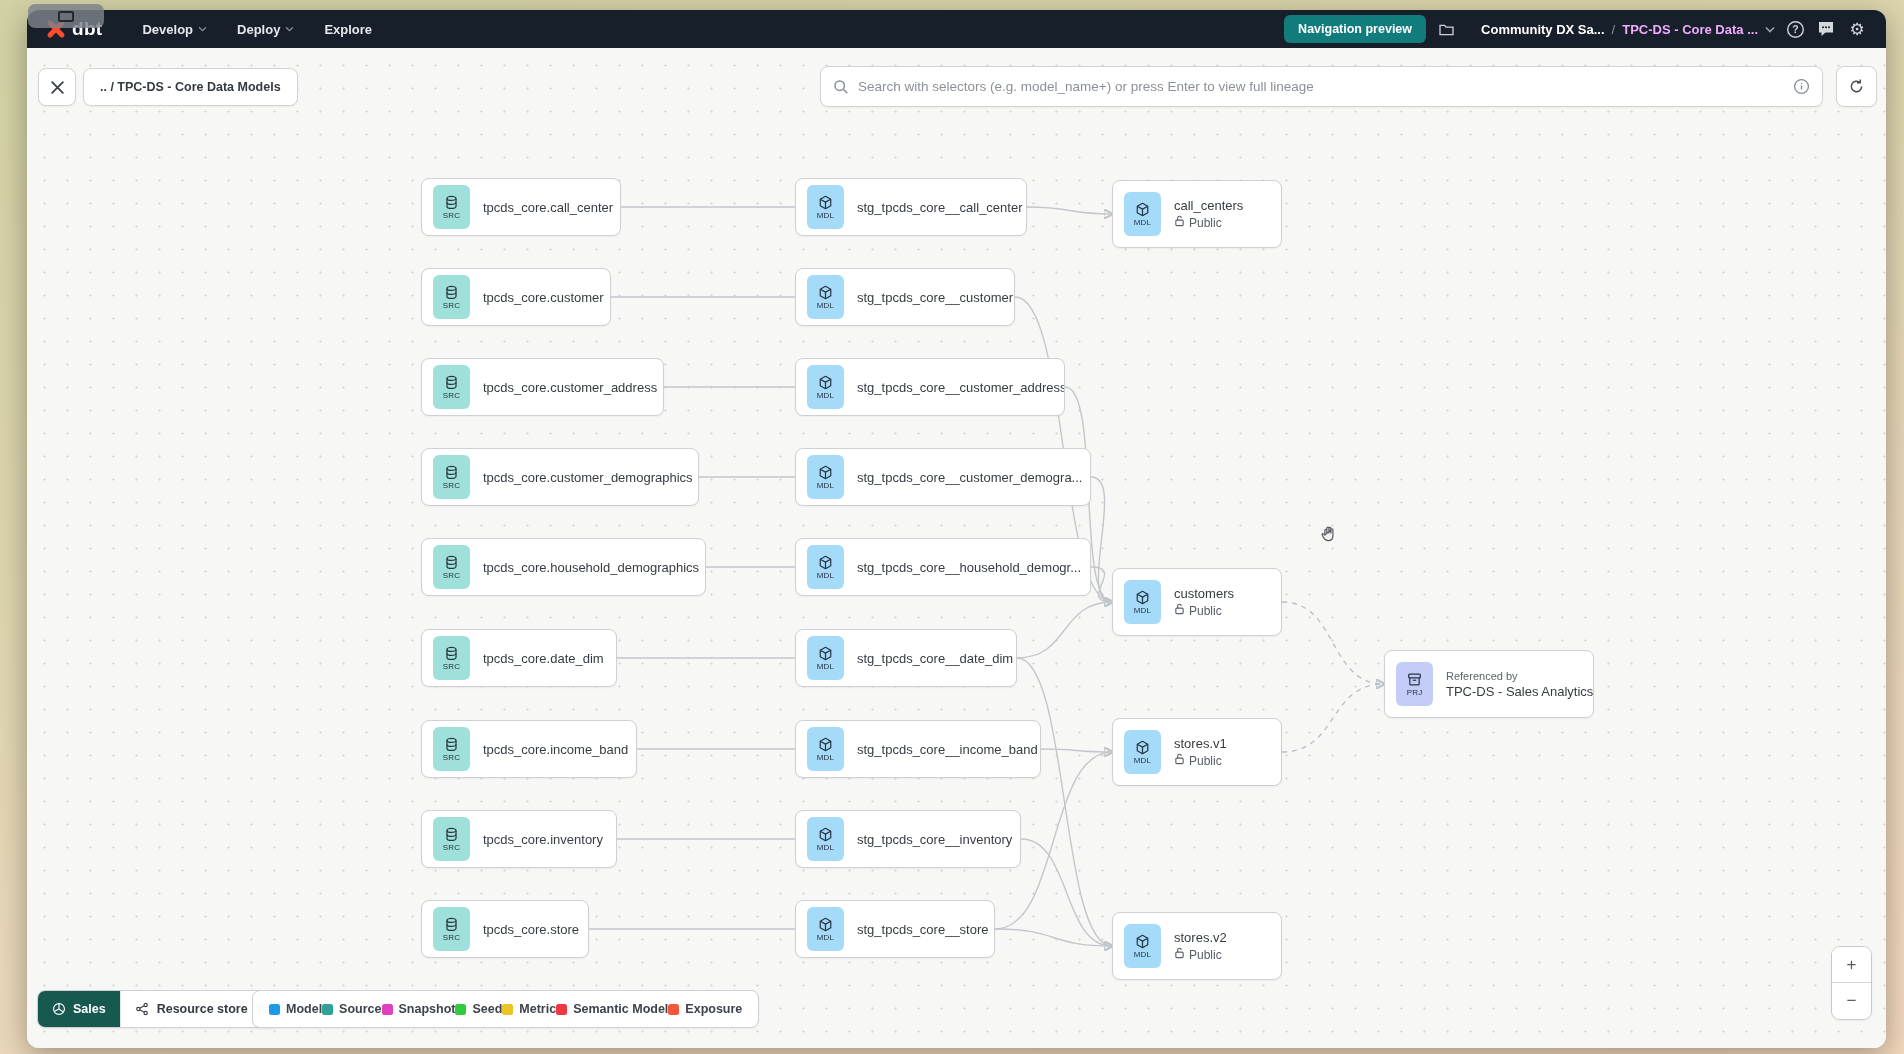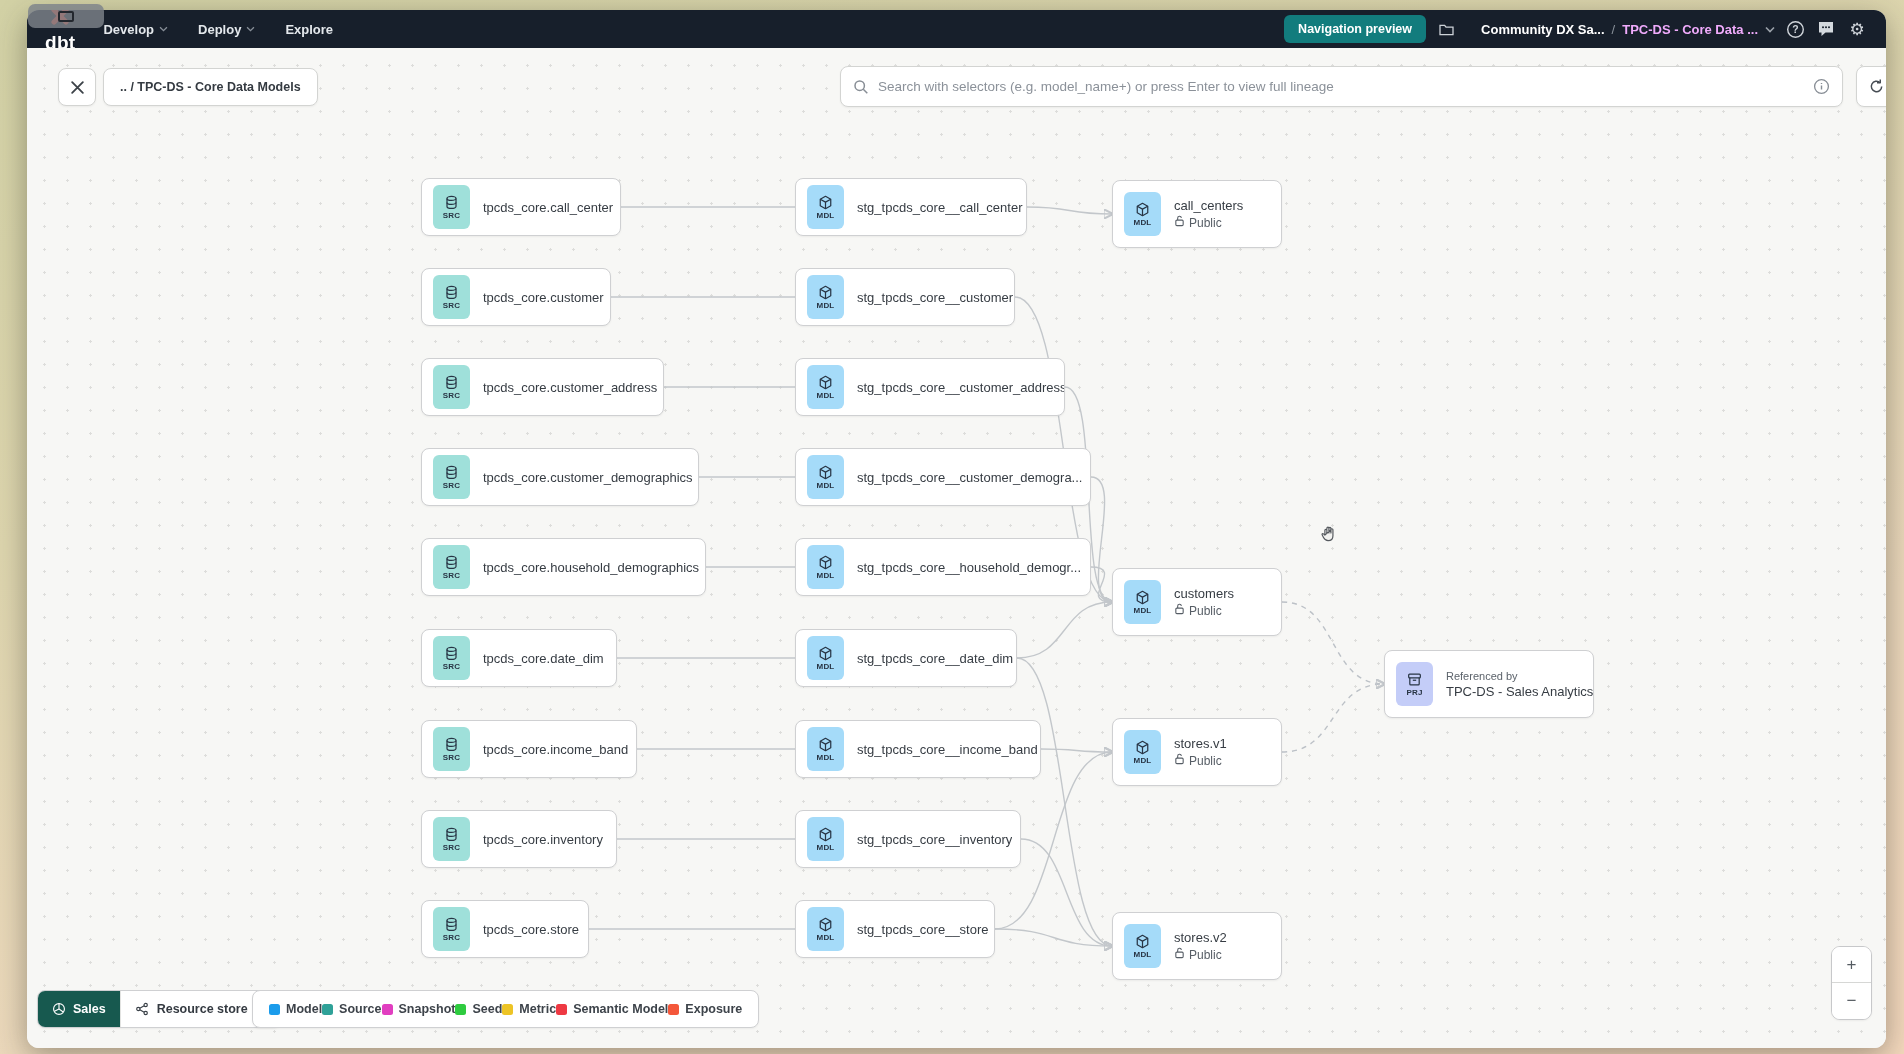--- a/index.html
+++ b/index.html
@@ -14,21 +14,21 @@
   .pill i { width:16px; height:11px; border:2px solid #23272e; border-radius:2px; display:block; }
 
   
   .app { position:absolute; left:27px; top:10px; width:1859px; height:1038px;
     border-radius:12px; overflow:hidden; background:#f7f7f5;
     box-shadow:0 8px 30px rgba(40,40,30,.4); display:flex; flex-direction:column; }
 
   
   .nav { height:38px; background:#171f2b; display:flex; align-items:center;
     padding:0 18px; flex:0 0 auto; color:#dfe3e8; }
-  .brand { display:flex; align-items:center; gap:5px; margin-right:28px; cursor:pointer;flex-direction:column; }
+  .brand { display:flex; align-items:center; gap:5px; margin-right:40px; cursor:pointer; }
   .brand-txt { color:#ffffff; font-weight:700; font-size:19px; letter-spacing:.3px; }
   .menus { display:flex; align-items:center; gap:30px; }
   .menu { font-size:13px; font-weight:700; color:#e4e8ec; display:inline-flex; align-items:center; gap:5px; cursor:pointer; }
   .menu svg { opacity:.75; }
   .nav-right { margin-left:auto; display:flex; align-items:center; gap:9px; }
   .preview-btn { background:#127c7d; color:#fff; border:none; border-radius:6px;
     font-family:inherit; font-size:12.5px; font-weight:700; padding:7px 14px; cursor:pointer; }
   .crumb { display:flex; align-items:center; gap:7px; font-size:13px; cursor:pointer; margin-left:4px; }
   .crumb-proj { color:#fff; font-weight:700;margin-left:20px; }
   .crumb-sep { color:#8b939c; }
@@ -39,37 +39,37 @@
   
   .canvas { position:relative; flex:1; background:#f7f7f5;
     background-image: radial-gradient(circle, #dddddb 1px, transparent 1.3px);
     background-size:23px 23px; background-position:6px 6px; }
   #edges { position:absolute; inset:0; width:100%; height:100%; }
   #edges path { fill:none; stroke:#c3c7cb; stroke-width:1.4; }
   #edges path.dash { stroke-dasharray:5 5; stroke:#bcc1c7; }
 
   
   .tool { position:absolute; background:#fff; border:1px solid #d3d4d2; border-radius:8px;
-    box-shadow:0 1px 2px rgba(0,0,0,.05); display:flex; align-items:center;margin-left:20px; }
+    box-shadow:0 1px 2px rgba(0,0,0,.05); display:flex; align-items:center; }
   .close-btn { left:11px; top:20px; width:38px; height:38px; justify-content:center; cursor:pointer; }
   .path-chip { left:56px; top:20px; height:38px; padding:0 16px; font-size:12.5px;
     color:#343a41; font-weight:600; cursor:pointer; }
   .search { left:793px; top:18px; width:1003px; height:41px; padding:12px 12px; gap:9px; }
   .search input { flex:1; border:none; outline:none; font-family:inherit; font-size:13.5px; color:#333; background:transparent; }
   .search input::placeholder { color:#8b9199; }
   .refresh-btn { left:1809px; top:18px; width:41px; height:41px; justify-content:center; cursor:pointer; }
 
   
   #nodes { position:absolute; inset:0; }
   .node { position:absolute; background:#fff; border:1px solid #cfd0d2; border-radius:8px;
     display:flex; align-items:center; gap:13px; padding-left:11px; cursor:pointer;
     box-shadow:0 1px 2px rgba(0,0,0,.05); }
   .tile { width:37px; height:44px; border-radius:6px; display:flex; flex-direction:column;
     align-items:center; justify-content:center; gap:1px; flex:0 0 auto; }
-  .tile b { font-size:8px; font-weight:700; color:#273444; letter-spacing:.2px; }
+  .tile b { font-size:8px; font-weight:400; color:#273444; letter-spacing:.2px; }
   .t-source { background:#9fe0da; }
   .t-model  { background:#a5dbf9; }
   .t-project{ background:#c4cdf8; }
   .ntxt { display:flex; flex-direction:column; gap:2px; overflow:hidden; }
   .lbl { font-size:13px; color:#363c43; font-weight:500; white-space:nowrap; }
   .cap { font-size:11px; color:#5c636b; font-style:normal; }
   .node.pub .lbl { font-weight:400; }
   .sub { display:flex; align-items:center; gap:4px; font-size:12px; color:#565d65; }
 
   

